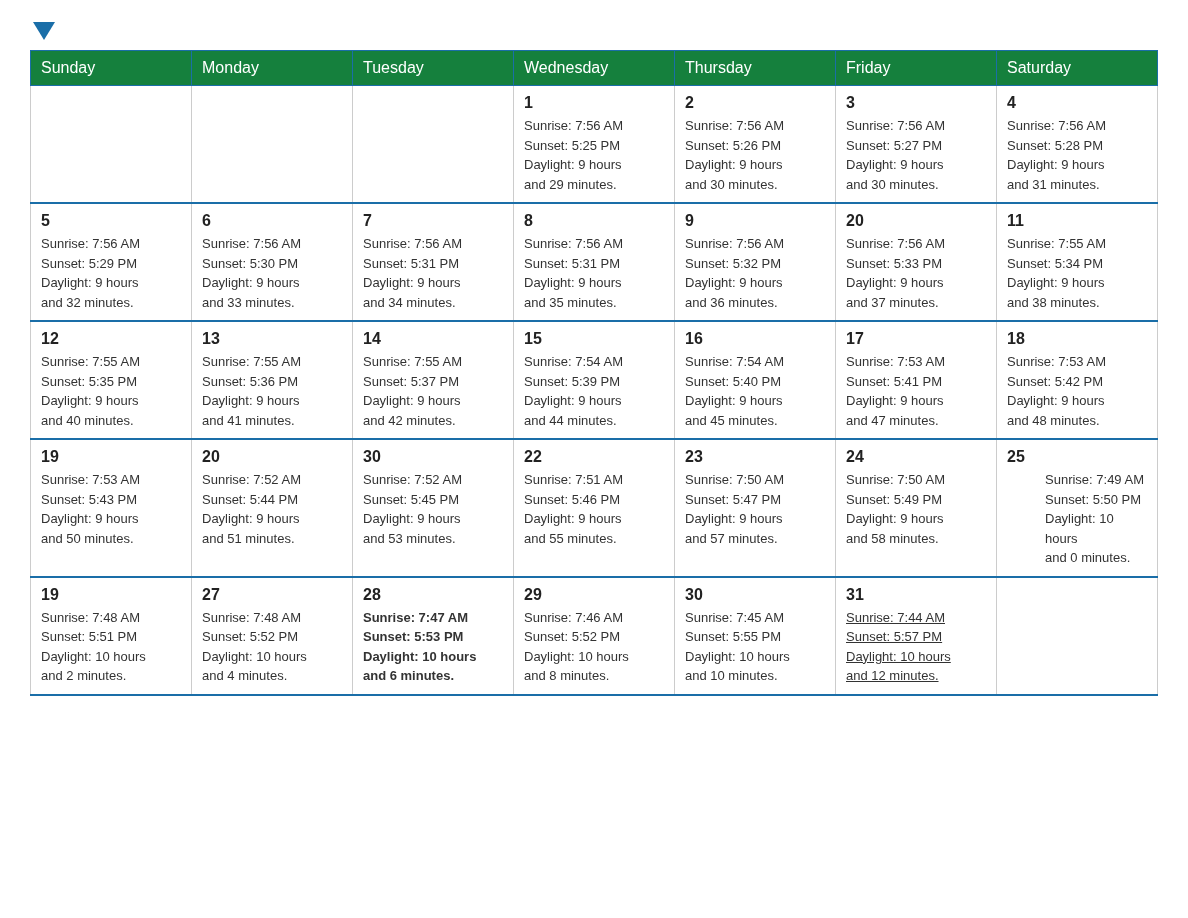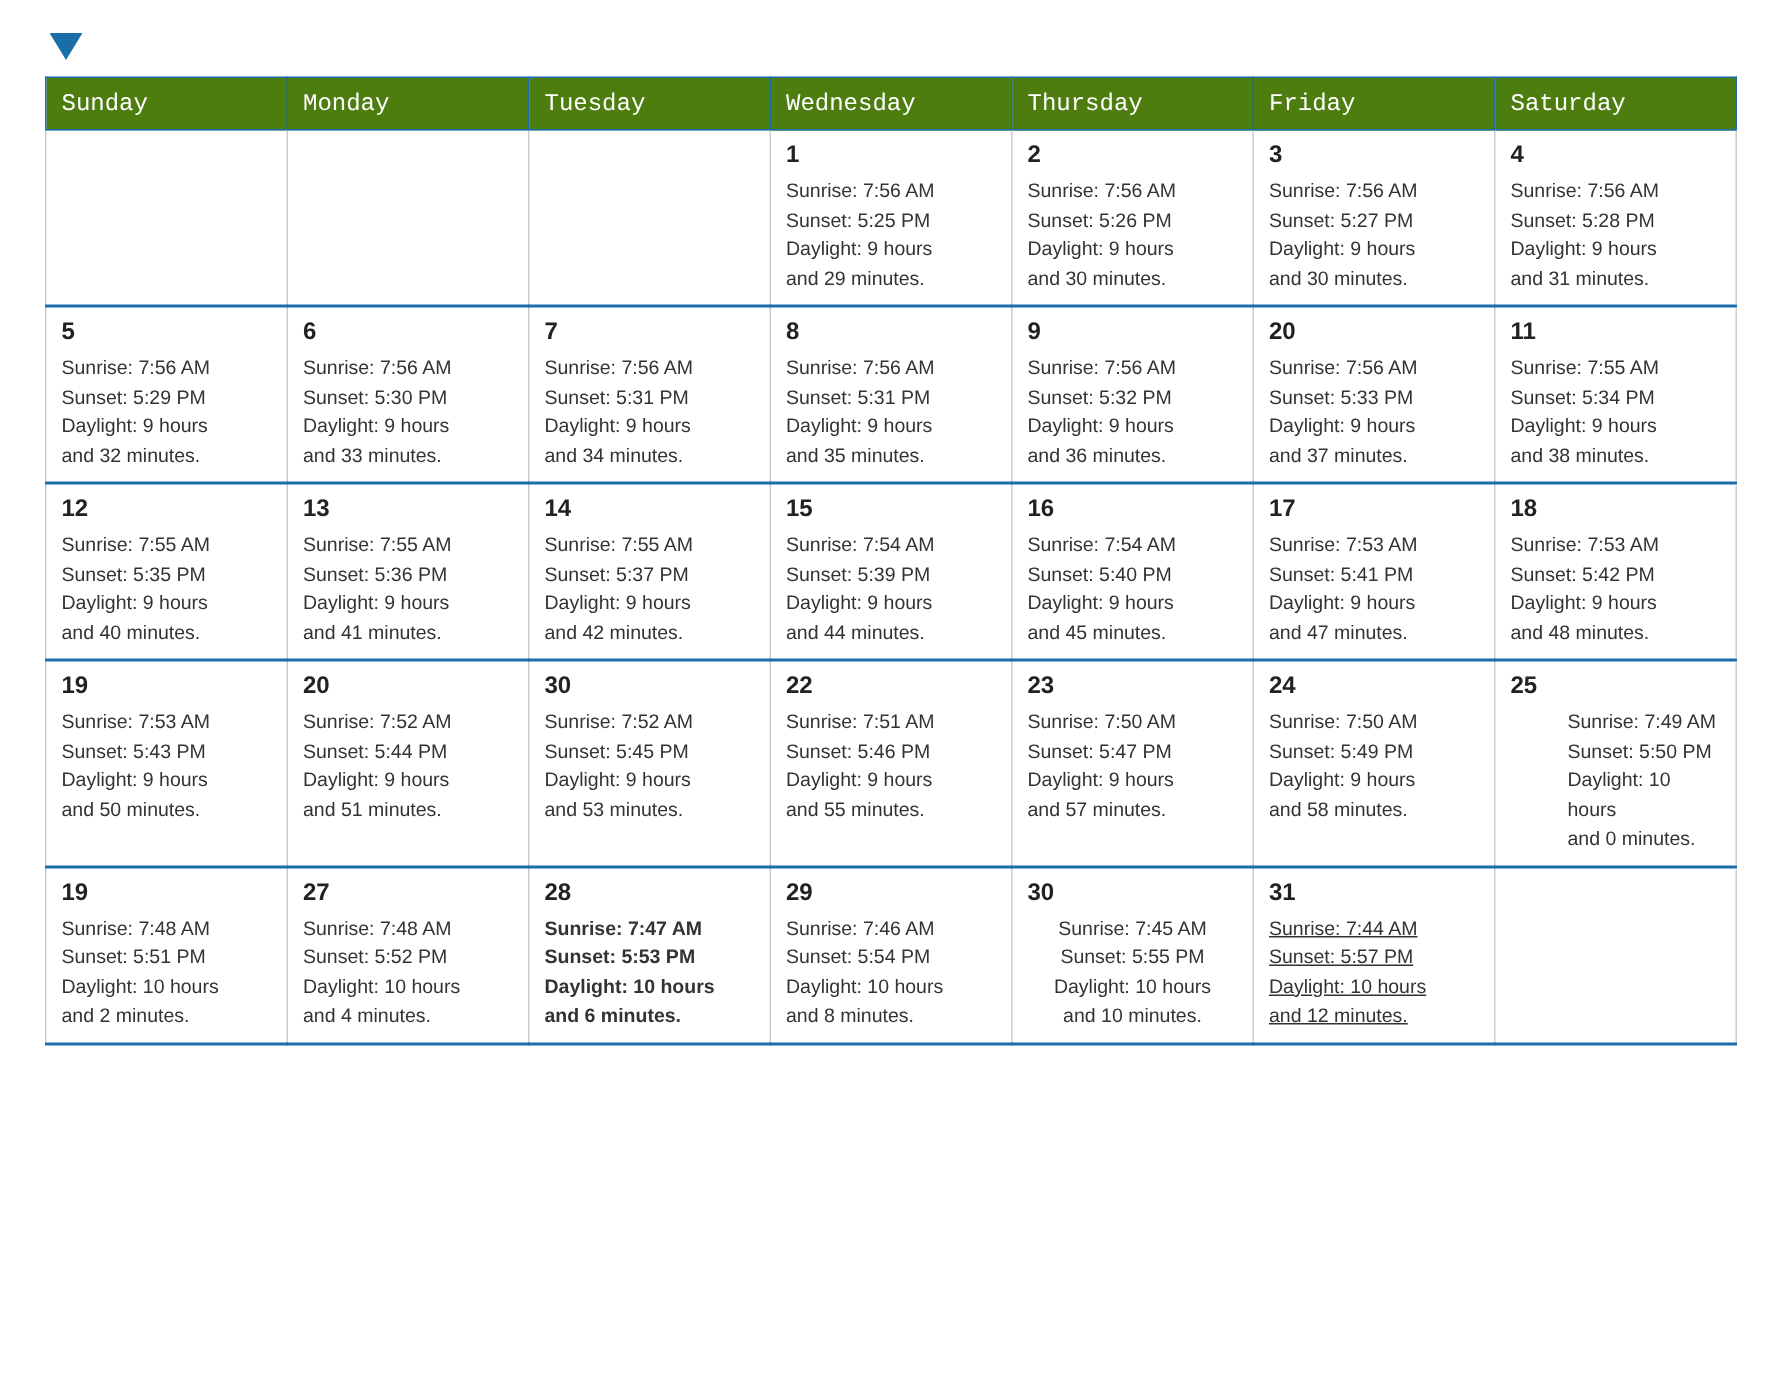--- a/index.html
+++ b/index.html
@@ -43,22 +43,21 @@
       font-size: 20px;
       color: #444;
       margin-top: 2px;
     }
     table {
       width: 100%;
       border-collapse: collapse;
       margin-top: 10px;
     }
     thead tr {
-      background-color: #4d7c0f;
-      font-family: Liberation Mono, monospace;
+      background-color: #15803d;
     }
     thead th {
       color: #fff;
       font-size: 16px;
       font-weight: normal;
       padding: 8px 10px;
       text-align: left;
       border: 1px solid #1a6ea8;
     }
     tbody tr {
@@ -331,27 +330,27 @@
         <td>
           <span class="day-num">28</span>
           <div class="day-info" style="white-space: pre-line; font-weight: bold;">Sunrise: 7:47 AM
 Sunset: 5:53 PM
 Daylight: 10 hours
 and 6 minutes.</div>
         </td>
         <td>
           <span class="day-num">29</span>
           <div class="day-info" style="white-space: pre-line;">Sunrise: 7:46 AM
-Sunset: 5:54 PM
+Sunset: 5:52 PM
 Daylight: 10 hours
 and 8 minutes.</div>
         </td>
         <td>
           <span class="day-num">30</span>
-          <div class="day-info" style="white-space: pre-line; text-align: center;">Sunrise: 7:45 AM
+          <div class="day-info" style="white-space: pre-line;">Sunrise: 7:45 AM
 Sunset: 5:55 PM
 Daylight: 10 hours
 and 10 minutes.</div>
         </td>
         <td>
           <span class="day-num">31</span>
           <div class="day-info" style="white-space: pre-line; text-decoration: underline;">Sunrise: 7:44 AM
 Sunset: 5:57 PM
 Daylight: 10 hours
 and 12 minutes.</div>

